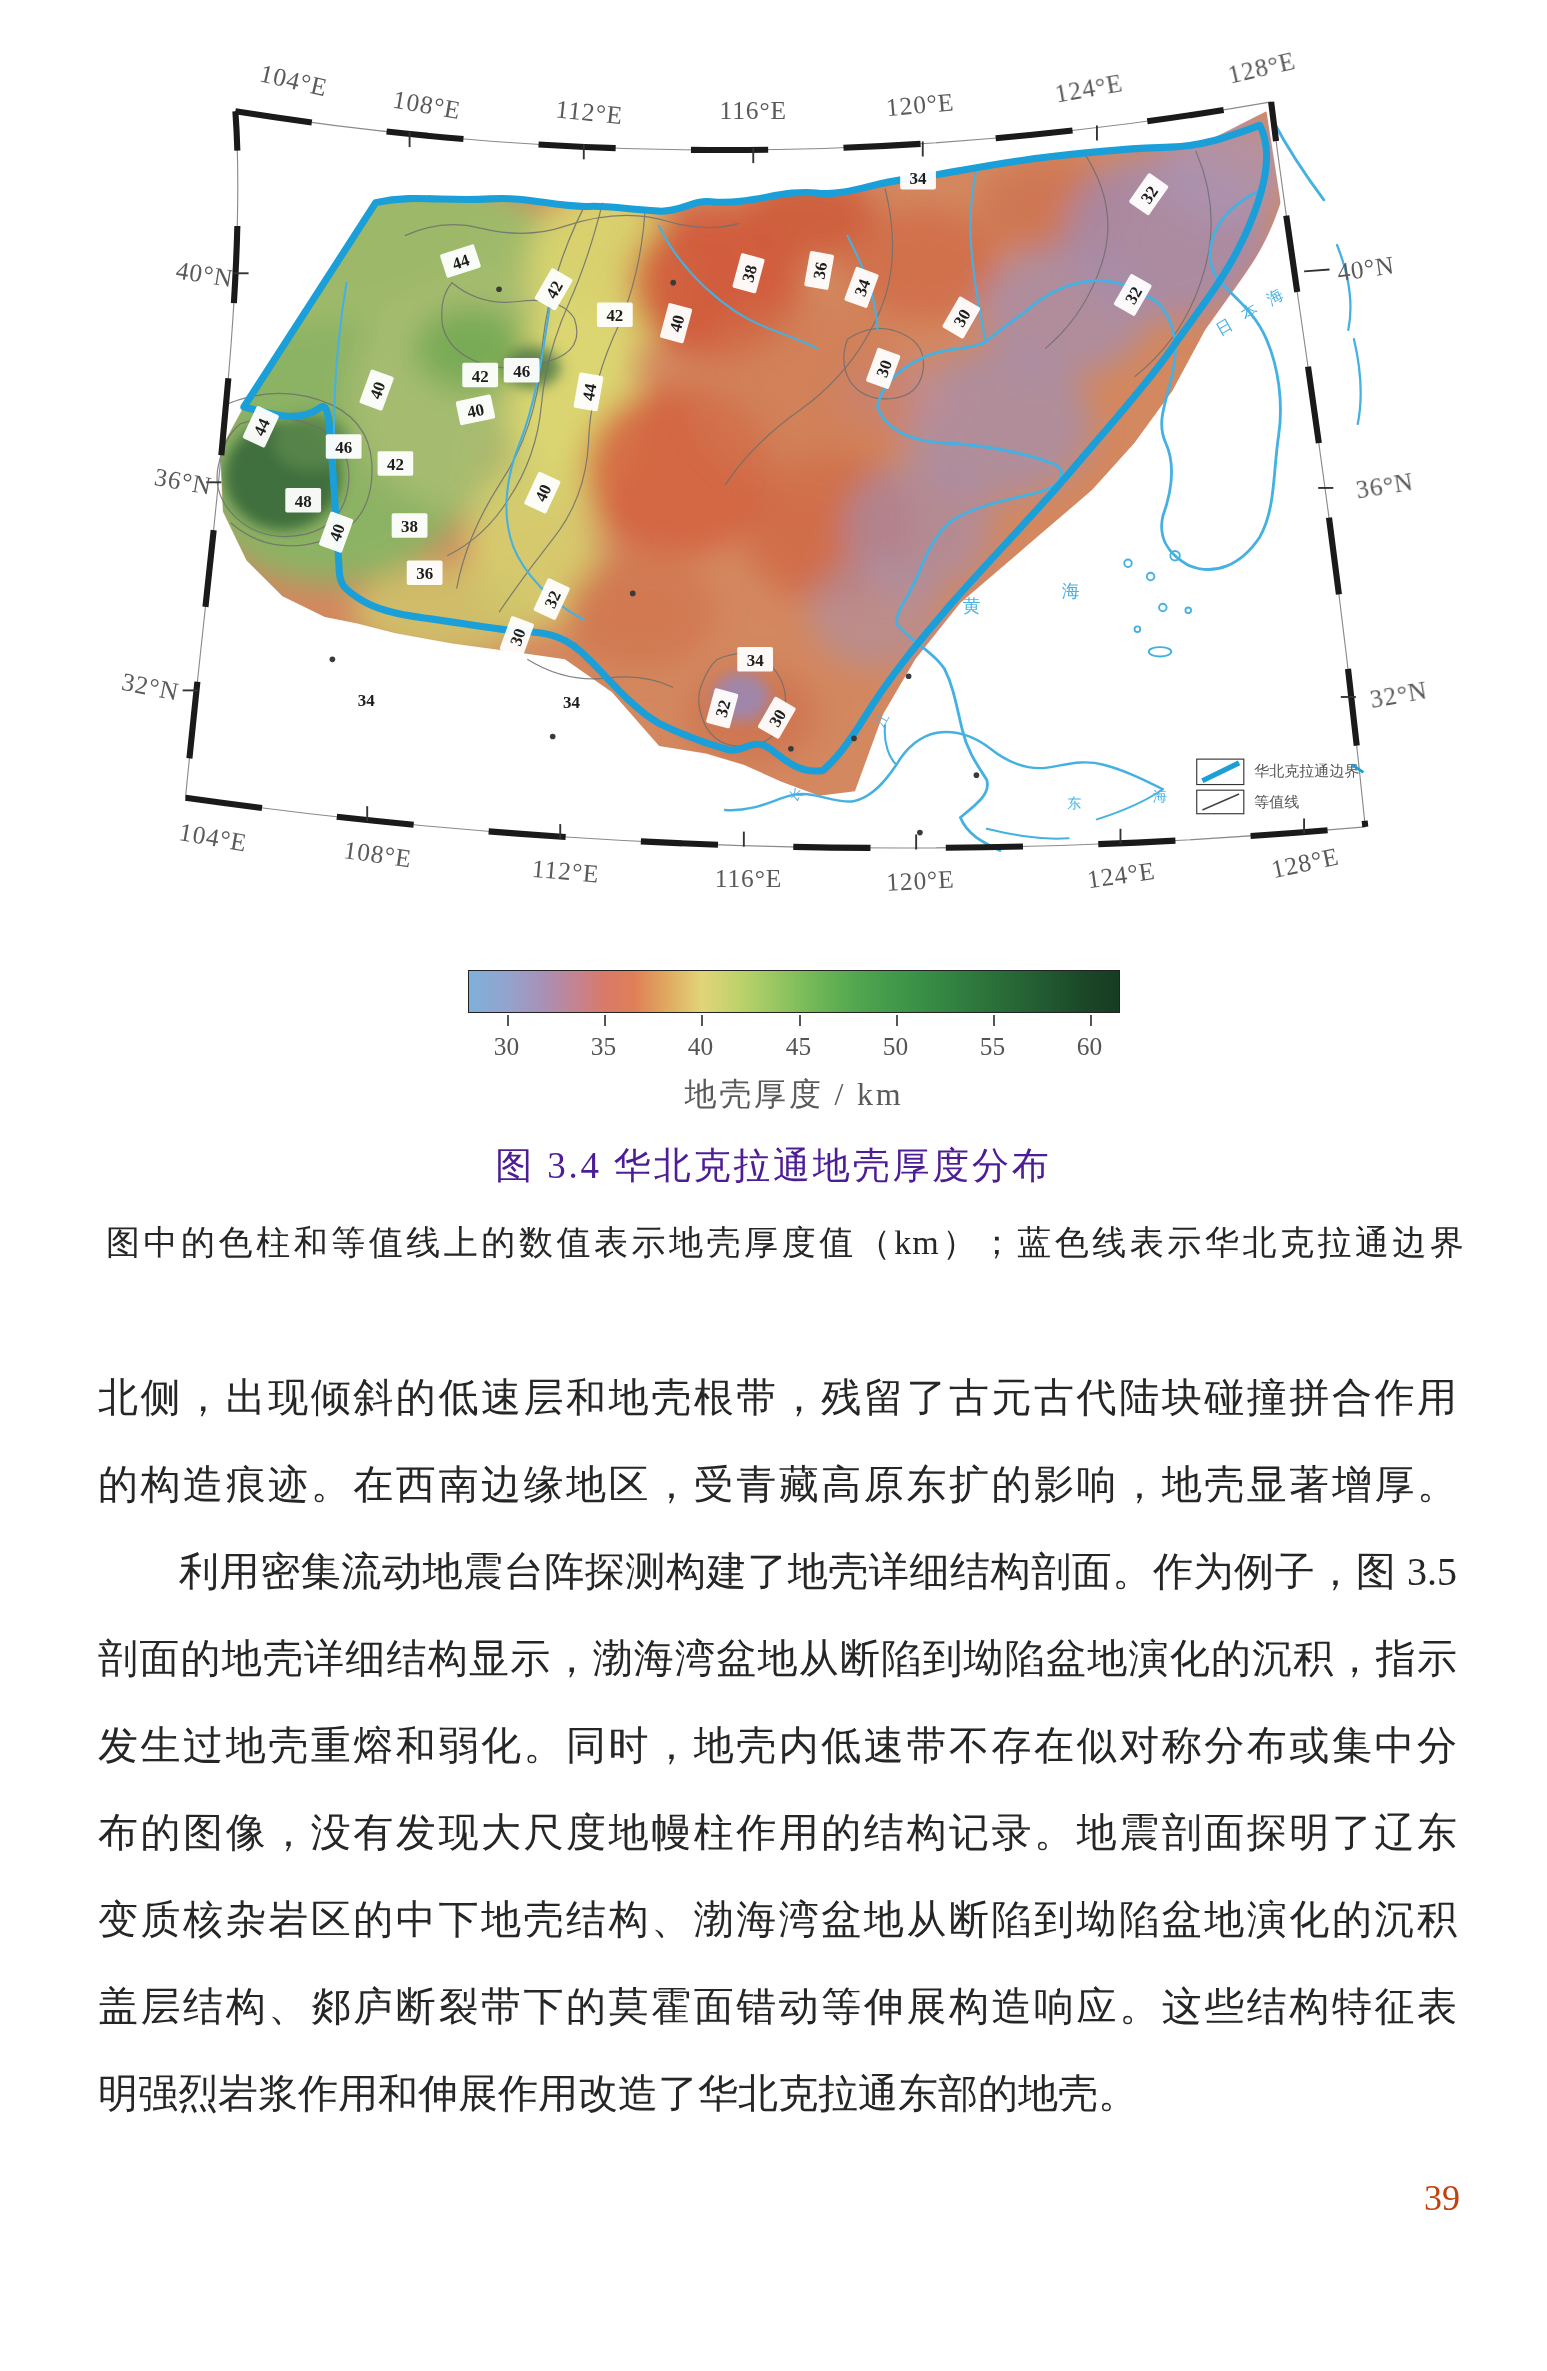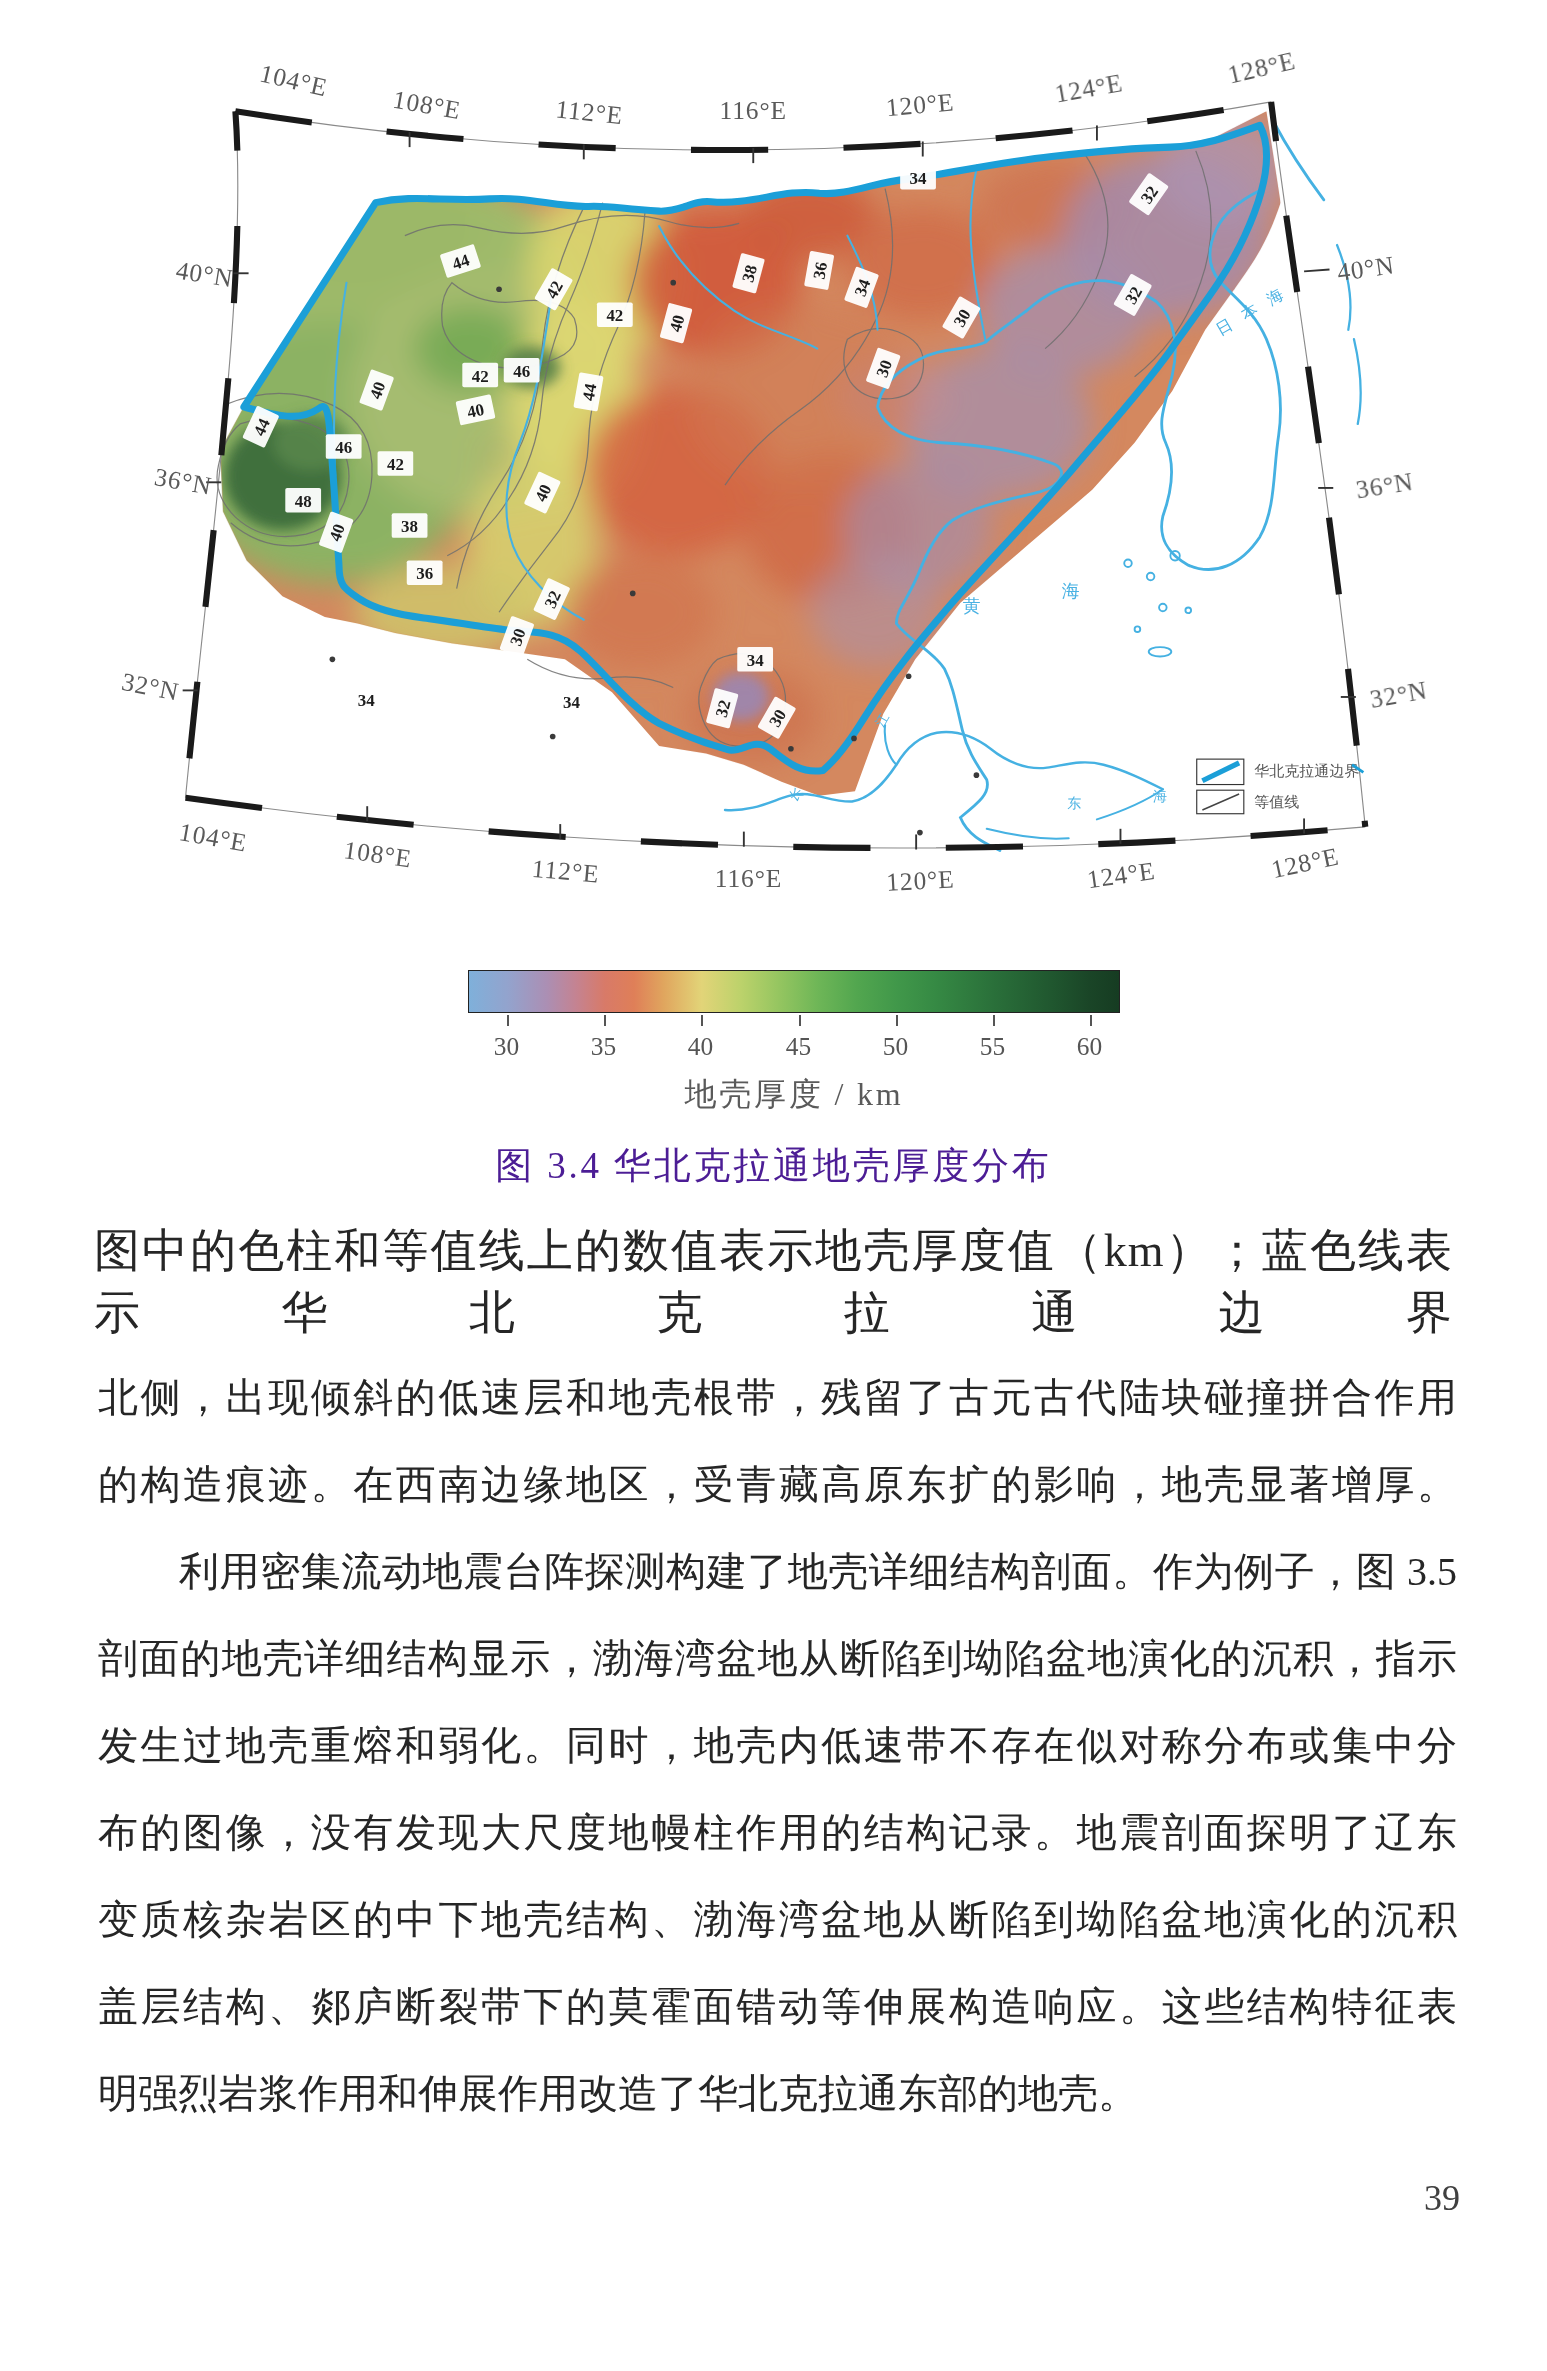--- a/index.html
+++ b/index.html
@@ -16,31 +16,31 @@
             border:1.9px solid #222;box-sizing:border-box;}
   #colorbar-grad{width:100%;height:100%;}
   .cb-tick{position:absolute;top:1015px;width:1.9px;height:11.3px;background:#555;}
   .cb-ticklabel{position:absolute;top:1032px;width:75px;margin-left:-38px;text-align:center;
                 font-size:25.4px;color:#555;}
   #colorbar-label{position:absolute;left:468px;top:1073px;width:652px;text-align:center;
                   font-size:32px;color:#5a5a5a;letter-spacing:2.8px;}
   
   #fig-caption{position:absolute;left:0;top:1141px;width:1547px;text-align:center;
                font-size:37px;color:#4c1d95;letter-spacing:2.8px;font-weight:500;}
-  #fig-note{position:absolute;left:94px;top:1220px;width:1359px;font-size:46px;color:#262626;
+  #fig-note{position:absolute;left:106px;top:1220px;width:1359px;font-size:34px;color:#262626;
             text-align:justify;text-align-last:justify;letter-spacing:0.9px;}
   
   #body-text{position:absolute;left:98px;top:1354px;width:1359px;}
   .body-line{font-size:40px;line-height:87px;height:87px;white-space:nowrap;
              text-align:justify;text-align-last:justify;color:#262626;}
   .body-line.last{text-align-last:left;}
   .body-line.indent{text-indent:81px;}
   
   #page-number{position:absolute;left:1347px;top:2177px;width:113px;text-align:right;
-               font-size:36px;color:#404040;}
+               font-size:36px;color:#c2410c;}
 </style>
 </head>
 <body>
 
 <div id="map-wrap">
 <svg id="map-svg" width="1547" height="942" viewBox="0 0 1643 1000">
   <defs>
     <filter id="b18" x="-40%" y="-40%" width="180%" height="180%">
           <feGaussianBlur stdDeviation="16"></feGaussianBlur>
         </filter>

